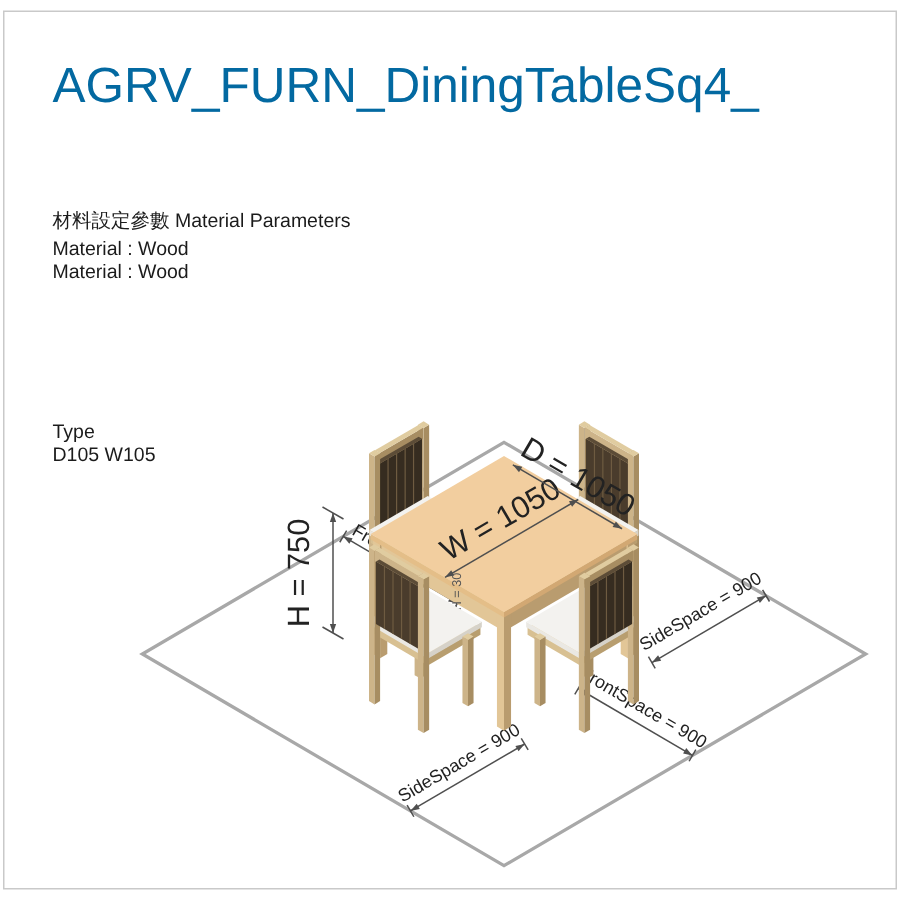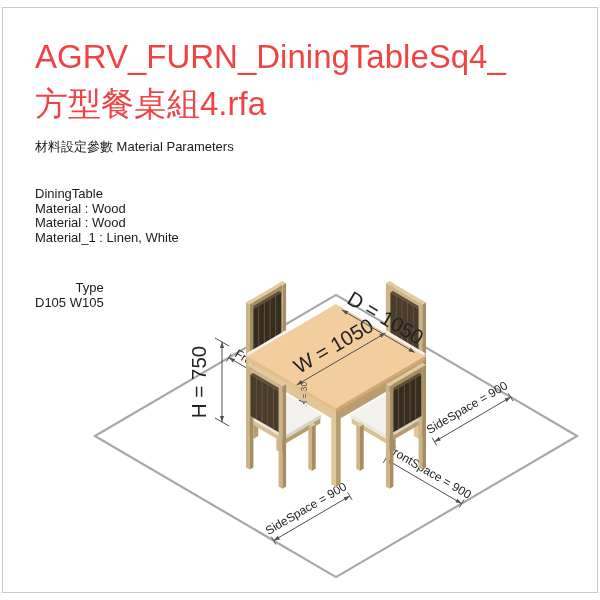--- a/index.html
+++ b/index.html
@@ -1,44 +1,41 @@
 <!DOCTYPE html>
 <html><head>
 <meta charset="utf-8">
 <style>
   html,body{margin:0;padding:0;background:#fff;}
   .page{position:relative;width:600px;height:600px;background:#fff;overflow:hidden;
         font-family:"Liberation Sans",sans-serif;color:#1b1b1b;}
   .frame{position:absolute;left:2px;right:2px;top:7px;bottom:7px;border:1px solid #c9c9c9;}
   .title{position:absolute;left:35px;top:33px;font-size:33px;line-height:47px;letter-spacing:0px;
-         color:#ef4444;white-space:nowrap;}
+         color:#0369a1;white-space:nowrap;}
   .materials{position:absolute;left:35px;top:139px;font-size:13px;line-height:15px;}
-  .materials .heading{margin-bottom:32px;}
+  .materials .heading{margin-bottom:4px;}
   .materials .entry{height:14.7px;}
-  .typeblock{position:absolute;left:35px;top:280px;font-size:13px;line-height:15px;text-align:right;}
+  .typeblock{position:absolute;left:35px;top:280px;font-size:13px;line-height:15px;}
   svg#scene-svg{position:absolute;left:0;top:0;}
   svg text{font-family:"Liberation Sans",sans-serif;}
 </style>
 </head>
 <body>
 
 <div class="page">
   <div class="frame"></div>
 
   <div class="title">
     <div>AGRV_FURN_DiningTableSq4_</div>
-    <div>方型餐桌組4.rfa</div>
   </div>
 
   <div class="materials">
     <div class="heading">材料設定參數 Material Parameters</div>
-    <div class="entry">DiningTable</div>
     <div class="entry">Material :  Wood</div>
     <div class="entry">Material :  Wood</div>
-    <div class="entry">Material_1 :  Linen, White</div>
   </div>
 
   <div class="typeblock">
     <div>Type</div>
     <div>D105 W105</div>
   </div>
 
   <svg id="scene-svg" width="600" height="600" viewBox="0 0 600 600">
       <g>
         <polygon points="336.0,294.9 577.1,436.0 336.0,577.1 94.9,436.0" fill="#ffffff" stroke="#A8A8A8" stroke-width="2.2"></polygon>

